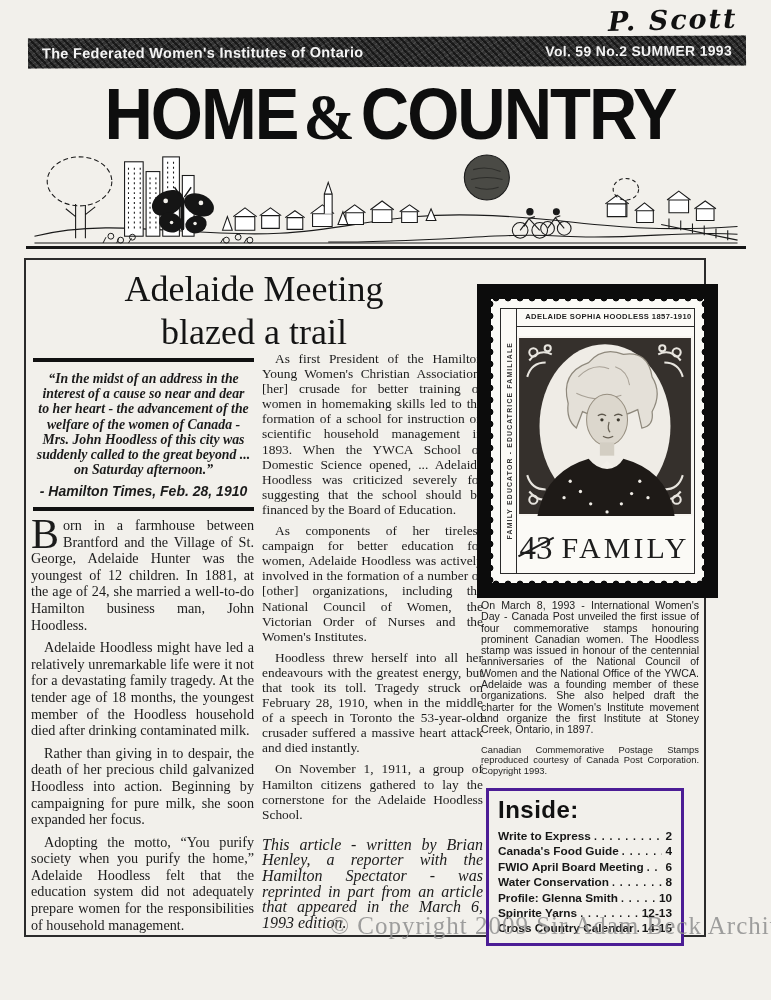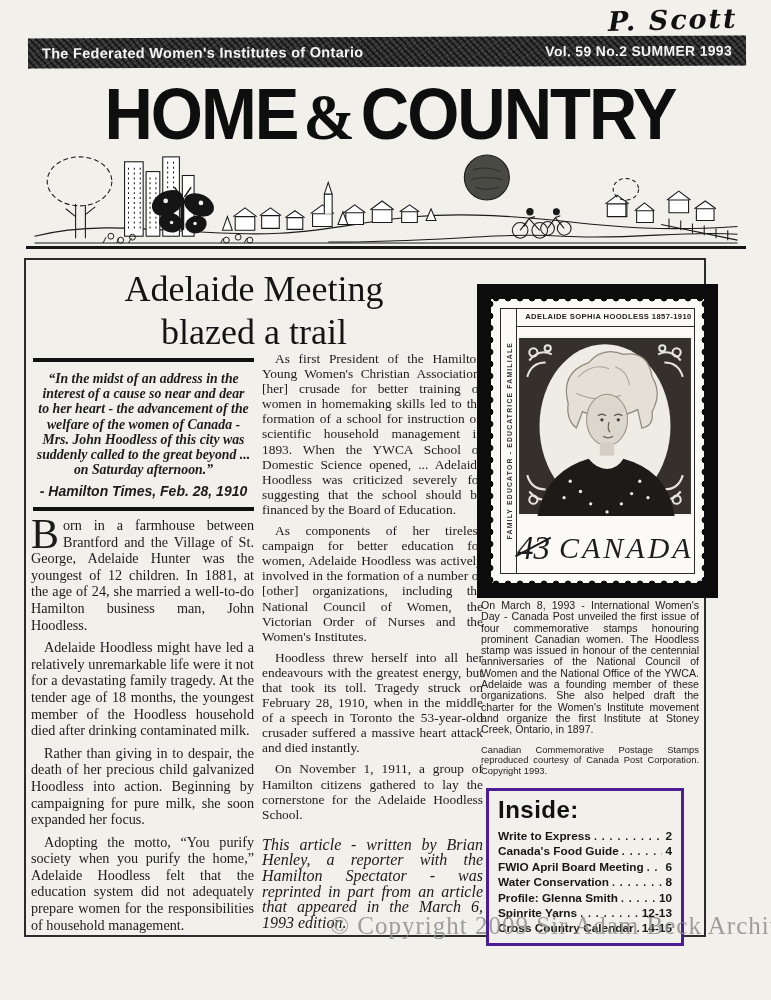--- a/index.html
+++ b/index.html
@@ -84,21 +84,21 @@
      font-family:"Liberation Sans",sans-serif;font-weight:bold;font-size:7.6px;
      letter-spacing:.4px;color:#222;margin-left:7px;}
   .stamp-sidelabel{position:absolute;left:1px;top:0;bottom:0;width:14px;
      display:flex;align-items:center;justify-content:center;}
   .stamp-sidelabel span{writing-mode:vertical-rl;transform:rotate(180deg);
      font-family:"Liberation Sans",sans-serif;font-size:6.8px;font-weight:bold;
      letter-spacing:1.2px;color:#333;white-space:nowrap;}
   .portrait{position:absolute;top:18px;left:16px;right:1px;bottom:48px;}
   .portrait svg{width:100%;height:100%;display:block;}
   .denom-row{position:absolute;left:16px;right:2px;bottom:4px;height:42px;
-     display:flex;align-items:center;gap:9px;font-style:italic;}
+     display:flex;align-items:center;justify-content:center;gap:9px;}
   .denom{position:relative;font-size:33px;font-family:"Liberation Serif",serif;
      color:#1d1d1d;}
   .denom::after{content:"";position:absolute;left:-4px;top:16px;width:40px;
      height:1.6px;background:#1d1d1d;transform:rotate(-28deg);}
   .country{font-size:30px;letter-spacing:3px;color:#1d1d1d;}
   
   .caption{position:absolute;left:481px;top:600px;width:218px;
      font-family:"Liberation Sans",sans-serif;font-size:10.6px;
      line-height:11.3px;text-align:justify;color:#222;}
   .caption-credit{margin-top:9px;font-size:9.4px;line-height:10.6px;}
@@ -297,21 +297,21 @@
                 <circle cx="112" cy="154" r="1.6"></circle>
                 <circle cx="128" cy="158" r="1.6"></circle>
               <circle cx="72" cy="164" r="1.6"></circle>
                 <circle cx="102" cy="164" r="1.6"></circle>
                 <circle cx="88" cy="172" r="1.6"></circle>
             </g>
           </svg>
         </div>
         <div class="denom-row">
           <span class="denom">43</span>
-          <span class="country">CANADA</span>
+          <span class="country">FAMILY</span>
         </div>
       </div>
     </div>
   </div>
 
   <div class="caption">
     <div>On March 8, 1993 - International Women's Day - Canada Post unveiled the first issue of four commemorative stamps honouring prominent Canadian women. The Hoodless stamp was issued in honour of the centennial anniversaries of the National Council of Women and the National Office of the YWCA. Adelaide was a founding member of these organizations. She also helped draft the charter for the Women's Institute movement and organize the first Institute at Stoney Creek, Ontario, in 1897.</div>
     <div class="caption-credit">Canadian Commemorative Postage Stamps reproduced courtesy of Canada Post Corporation. Copyright 1993.</div>
   </div>
 

